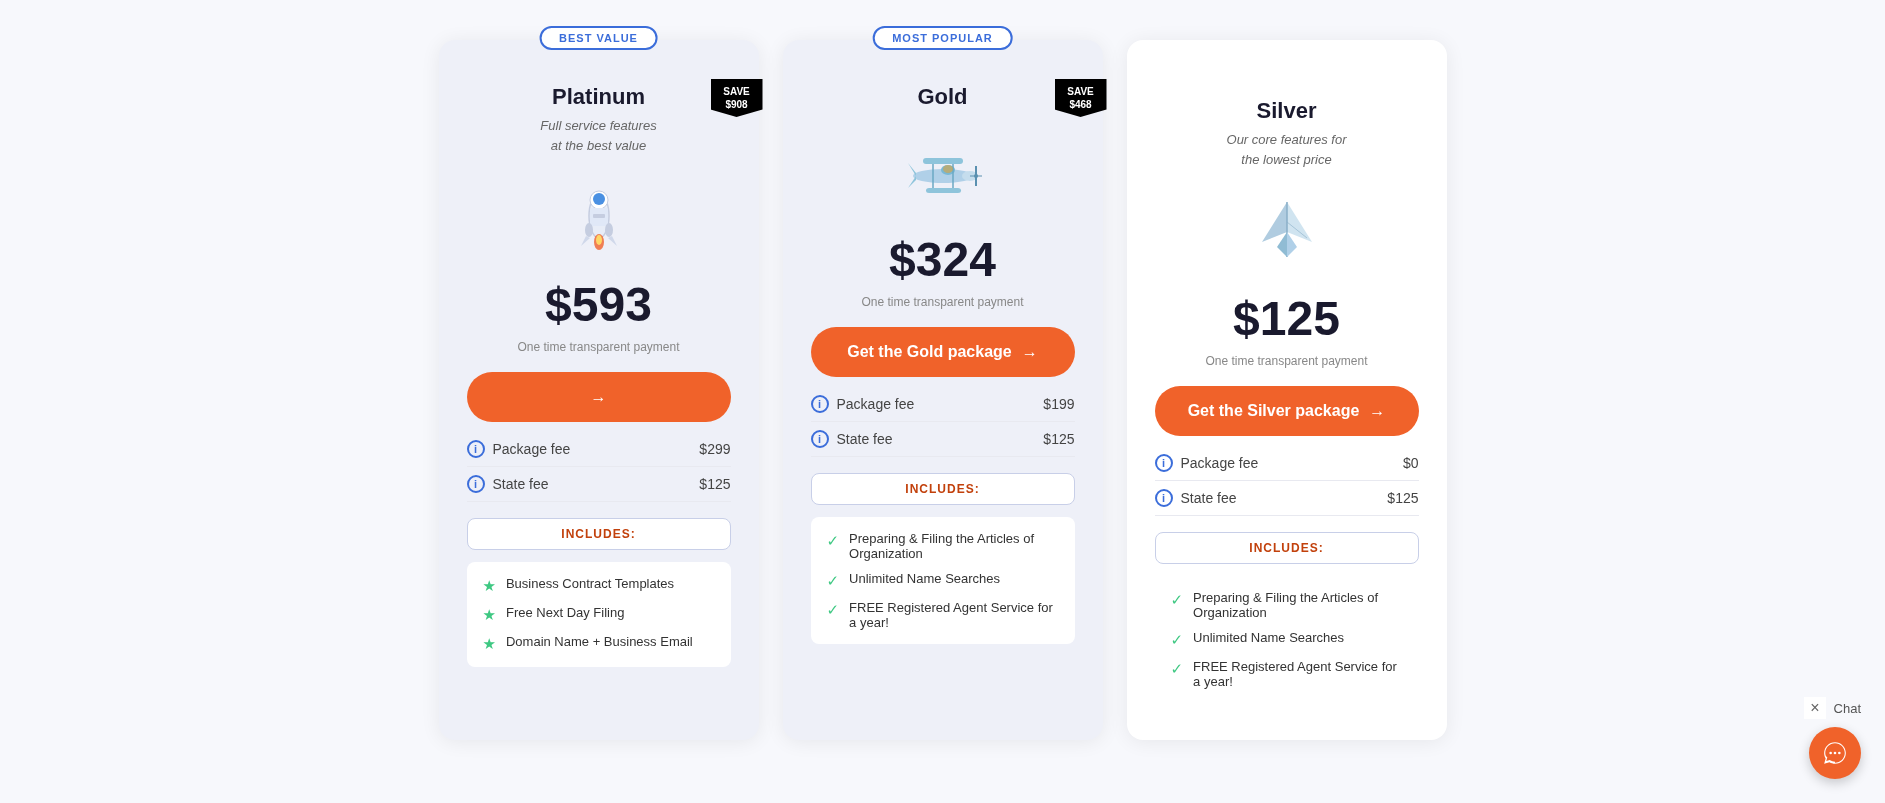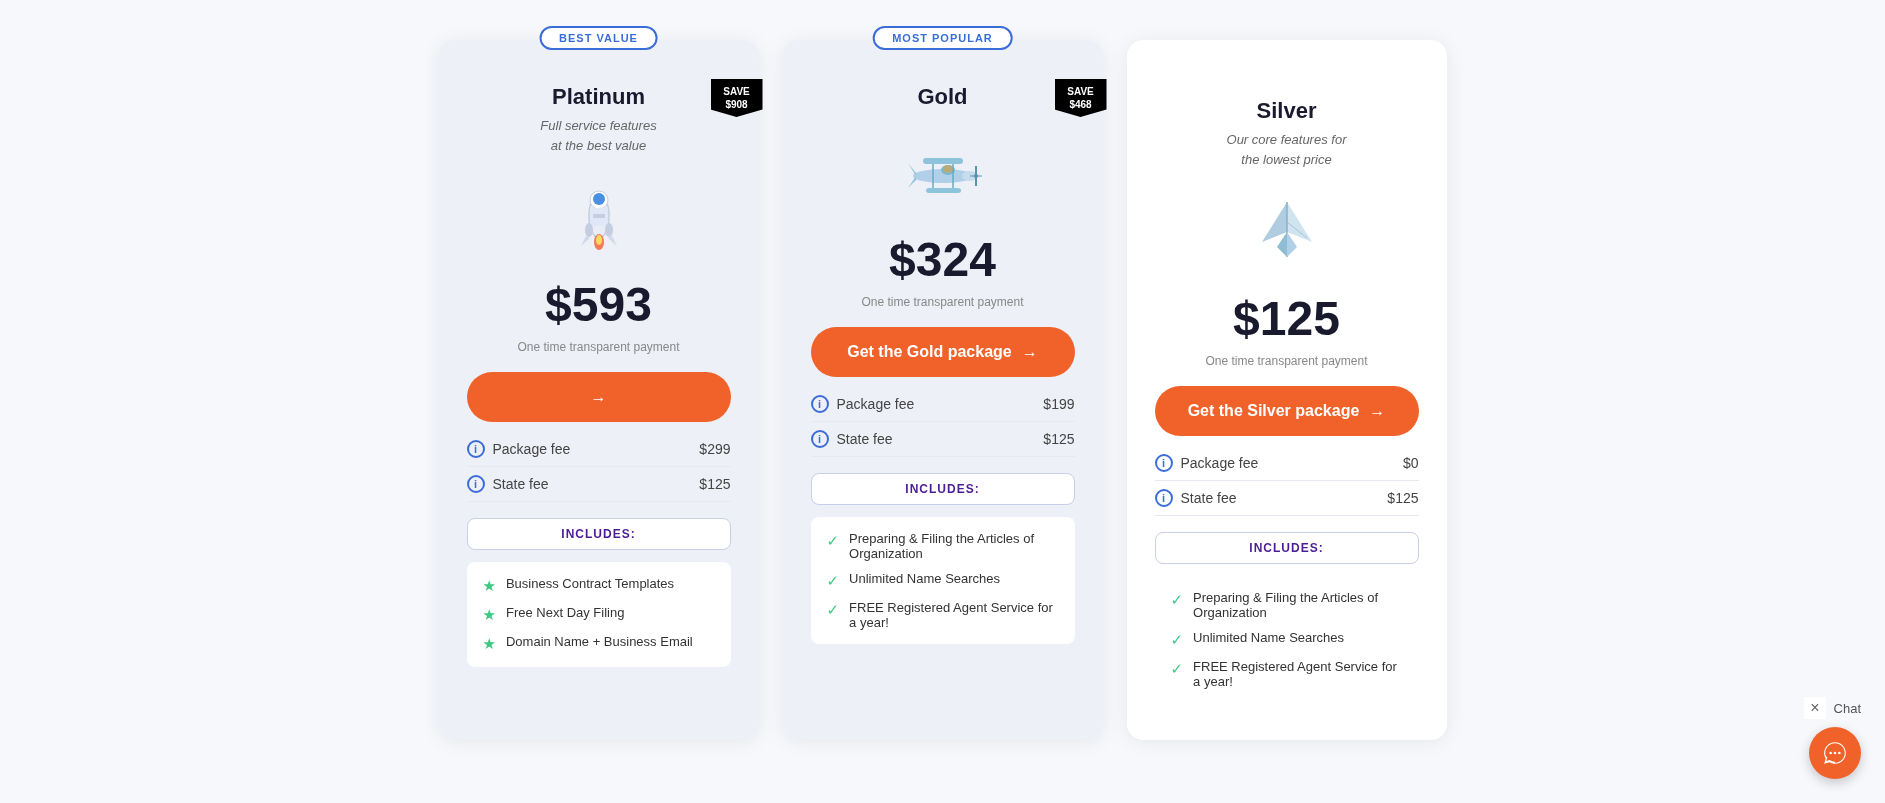--- a/index.html
+++ b/index.html
@@ -155,21 +155,21 @@
       justify-content: center;
       flex-shrink: 0;
     }
     .includes-label {
       border: 1.5px solid #c8cfe8;
       border-radius: 8px;
       padding: 8px 20px;
       font-size: 12px;
       font-weight: 700;
       letter-spacing: 1px;
-      color: #4c1d95;
+      color: #c2410c;
       margin: 16px 0 12px 0;
       background: #fff;
       width: 100%;
       text-align: center;
     }
     .feature-list {
       width: 100%;
       display: flex;
       flex-direction: column;
       gap: 10px;

